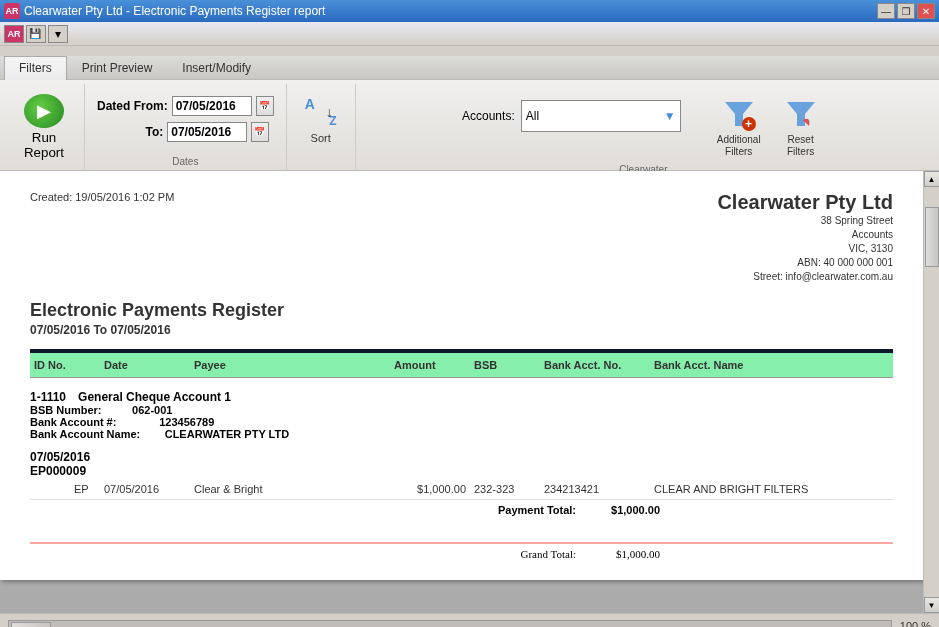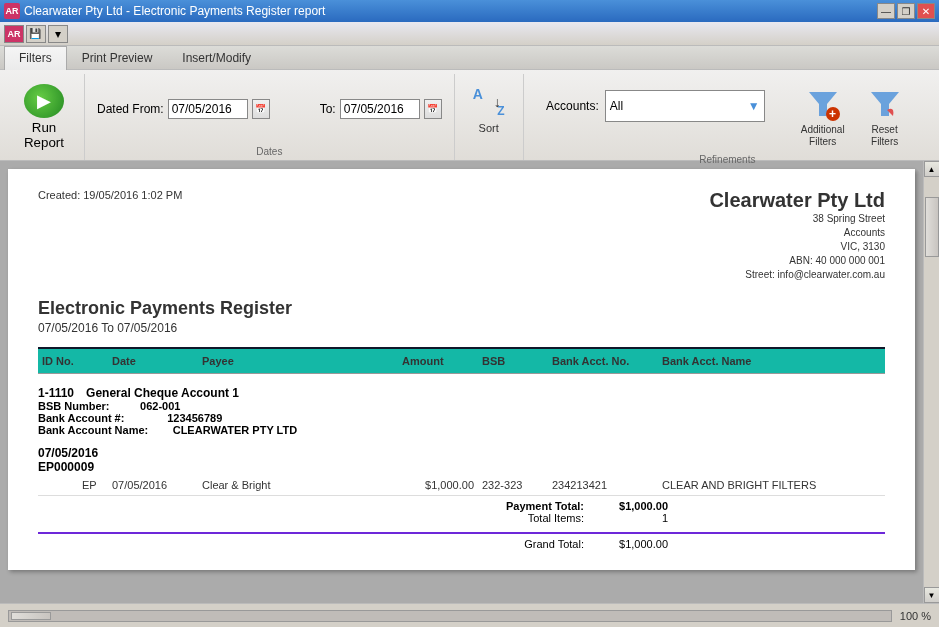--- a/index.html
+++ b/index.html
@@ -19,21 +19,21 @@
     .title-bar-text { flex: 1; font-size: 12px; }
     .title-bar-buttons { display: flex; gap: 2px; }
     .title-bar-btn { width: 18px; height: 16px; background: #d4d0c8; border: 1px solid #888; display: flex; align-items: center; justify-content: center; font-size: 10px; cursor: pointer; color: #333; }
     .title-bar-btn.close { background: #e05050; color: white; }
 
     
     .quick-access { background: linear-gradient(to bottom, #e8e8f0, #d4d0c8); height: 24px; display: flex; align-items: center; padding: 0 4px; border-bottom: 1px solid #bbb; }
     .qa-btn { width: 20px; height: 18px; background: #d4d0c8; border: 1px solid #888; display: flex; align-items: center; justify-content: center; font-size: 10px; cursor: pointer; margin-right: 2px; }
 
     
-    .ribbon { background: linear-gradient(to bottom, #f5f5f5, #e0ddd8); border-bottom: 1px solid #bbb; }
+    .ribbon { background: linear-gradient(to bottom, #f5f5f5, #e0ddd8); border-bottom: 1px solid #bbb; margin-top: 10px; }
     .ribbon-tabs { display: flex; padding: 0 4px; background: linear-gradient(to bottom, #dcdcd8, #cac8c4); border-bottom: 1px solid #bbb; }
     .ribbon-tab { padding: 4px 14px; font-size: 12px; cursor: pointer; border: 1px solid transparent; border-bottom: none; background: transparent; color: #333; }
     .ribbon-tab.active { background: linear-gradient(to bottom, #f5f5f5, #ebebeb); border-color: #aaa; border-bottom-color: #ebebeb; margin-bottom: -1px; }
 
     .ribbon-content { display: flex; align-items: stretch; padding: 4px 8px 0 8px; height: 90px; }
 
     .ribbon-group { display: flex; flex-direction: column; align-items: center; padding: 0 8px; border-right: 1px solid #ccc; }
     .ribbon-group-content { display: flex; align-items: center; flex: 1; gap: 6px; }
     .ribbon-group-label { font-size: 10px; color: #666; margin-top: auto; padding: 2px 0 3px 0; }
 
@@ -64,59 +64,59 @@
     .accounts-select { width: 160px; height: 32px; border: 1px solid #888; background: white; display: flex; align-items: center; justify-content: space-between; padding: 0 4px; cursor: pointer; }
     .accounts-dropdown-icon { color: #4a90d9; font-size: 12px; }
 
     
     .filter-btn { display: flex; flex-direction: column; align-items: center; gap: 2px; cursor: pointer; padding: 4px 6px; }
     .filter-btn-icon { width: 36px; height: 36px; display: flex; align-items: center; justify-content: center; font-size: 22px; }
     .filter-btn-label { font-size: 10px; color: #333; text-align: center; line-height: 1.2; }
 
     
     .main-area { display: flex; background: #ababab; height: calc(627px - 22px - 24px - 115px - 24px); }
-    .content-scroll { flex: 1; overflow: auto; padding: 8px; position: relative; border-radius: 24px; }
+    .content-scroll { flex: 1; overflow: auto; position: relative; }
     .scrollbar-v { width: 16px; background: #d4d0c8; border-left: 1px solid #bbb; display: flex; flex-direction: column; align-items: center; }
     .scrollbar-btn { width: 16px; height: 16px; background: linear-gradient(to bottom, #e8e8e0, #d0ceca); border: 1px solid #999; display: flex; align-items: center; justify-content: center; font-size: 8px; cursor: pointer; }
     .scrollbar-track { flex: 1; width: 16px; background: #d4d0c8; position: relative; }
     .scrollbar-thumb { width: 14px; height: 60px; background: linear-gradient(to right, #e0deda, #c8c4c0); border: 1px solid #999; position: absolute; top: 20px; left: 1px; }
 
     
     .report-page { background: white; padding: 20px 30px; min-height: 400px; box-shadow: 2px 2px 4px rgba(0,0,0,0.3); }
     .report-header { display: flex; justify-content: space-between; align-items: flex-start; margin-bottom: 16px; }
     .report-created { font-size: 11px; color: #333; }
     .company-info { text-align: right; }
     .company-name { font-size: 20px; font-weight: bold; color: #333; }
     .company-address { font-size: 10px; color: #333; line-height: 1.4; }
 
     .report-title { font-size: 18px; font-weight: bold; color: #333; margin-bottom: 2px; }
-    .report-daterange { font-size: 12px; color: #333; margin-bottom: 12px; }
-
-    
-    .report-table-header { display: grid; grid-template-columns: 70px 90px 200px 80px 70px 110px auto; background: #14b8a6; border-top: 2px solid #0f172a; border-bottom: 1px solid #999; padding: 4px 0; }
+    .report-daterange { font-size: 12px; color: #333; margin-bottom: 12px; font-weight: bold; }
+
+    
+    .report-table-header { display: grid; grid-template-columns: 70px 90px 200px 80px 70px 110px auto; background: #86efac; border-top: 4px solid #0f172a; border-bottom: 1px solid #999; padding: 4px 0; }
     .th { font-size: 11px; font-weight: bold; color: #333; padding: 2px 4px; }
 
     
     .account-block { margin-top: 12px; }
     .account-header { margin-bottom: 4px; }
     .account-title { font-size: 12px; font-weight: bold; }
     .account-meta { font-size: 11px; }
     .account-meta span { font-weight: bold; }
 
     .date-block { margin-top: 8px; }
     .date-label { font-size: 12px; font-weight: bold; }
     .ep-label { font-size: 12px; font-weight: bold; }
 
     
     .transaction-row { display: grid; grid-template-columns: 40px 30px 90px 200px 80px 70px 110px auto; padding: 3px 0; border-bottom: 1px solid #ddd; align-items: center; }
     .td { font-size: 11px; color: #333; padding: 1px 4px; }
 
     .totals-section { margin-top: 4px; }
 
-    .grand-total-section { border-top: 2px solid #6d28d9; margin-top: 8px; padding-top: 4px; display: flex; }
+    .grand-total-section { border-top: 2px solid #fca5a5; margin-top: 26px; padding-top: 4px; display: flex; font-family: Liberation Serif, serif; }
 
     
     .status-bar { height: 24px; background: #d4d0c8; border-top: 1px solid #bbb; display: flex; align-items: center; padding: 0 8px; gap: 8px; }
     .scroll-h { flex: 1; height: 12px; background: #c0bcb8; border: 1px solid #999; display: flex; align-items: center; padding: 0 2px; }
     .scroll-h-thumb { width: 40px; height: 8px; background: linear-gradient(to right, #e0deda, #c8c4c0); border: 1px solid #999; }
     .zoom-label { font-size: 11px; color: #333; }
 
     .ribbon-section { min-height: 115px; }
 
     
@@ -161,21 +161,21 @@
         <button class="run-report-btn">
           <div class="run-report-icon">▶</div>
           <span>
             <span>Run</span><br><span>Report</span>
           </span>
         </button>
       </div>
     </div>
 
     <div class="ribbon-group" style="padding: 0 12px;">
-      <div class="ribbon-group-content" style="flex-direction: row; gap:6px; justify-content: center;">
+      <div class="ribbon-group-content" style="flex-direction: column; gap:6px; justify-content: center; font-weight: bold;">
         <div class="date-row">
           <span>Dated From:</span>
           <div class="date-input">
             <span>07/05/2016</span>
           </div>
           <div class="date-btn" style="font-size:9px; color:#555;">📅</div>
         </div>
         <div class="date-row">
           <span style="margin-left:44px;">To:</span>
           <div class="date-input">
@@ -231,21 +231,21 @@
             <svg width="36" height="36" viewBox="0 0 36 36">
               <polygon points="4,6 32,6 22,18 22,30 14,30 14,18" fill="#4a90d9" opacity="0.8"></polygon>
               <path d="M20,24 Q28,20 26,30 Q22,26 20,24Z" fill="#e05050"></path>
             </svg>
           </div>
           <span class="filter-btn-label">
             <span>Reset</span><br><span>Filters</span>
           </span>
         </div>
       </div>
-      <div class="ribbon-group-label">Refinements</div>
+      <div class="ribbon-group-label">Clearwater</div>
     </div>
 
   </div>
 </div>
 
 <div class="main-area">
   <div class="content-scroll">
     <div class="report-page">
 
       <div class="report-header">
@@ -315,25 +315,20 @@
           <div class="td">234213421</div>
           <div class="td">CLEAR AND BRIGHT FILTERS</div>
         </div>
 
         <div class="totals-section">
           <div style="display:flex; justify-content: flex-start; margin-top:4px;font-weight:bold;">
             <div style="width:430px;"></div>
             <div style="text-align:right; width:120px; font-size:11px; padding-right:4px;">Payment Total:</div>
             <div style="width:80px; font-size:11px; text-align:right;">$1,000.00</div>
           </div>
-          <div style="display:flex; justify-content: flex-start;">
-            <div style="width:430px;"></div>
-            <div style="text-align:right; width:120px; font-size:11px; padding-right:4px;">Total Items:</div>
-            <div style="width:80px; font-size:11px; text-align:right;">1</div>
-          </div>
         </div>
 
         <div class="grand-total-section">
           <div style="width:430px;"></div>
           <div style="text-align:right; width:120px; font-size:11px; padding-right:4px;">Grand Total:</div>
           <div style="width:80px; font-size:11px; text-align:right;">$1,000.00</div>
         </div>
 
       </div>
     </div>

